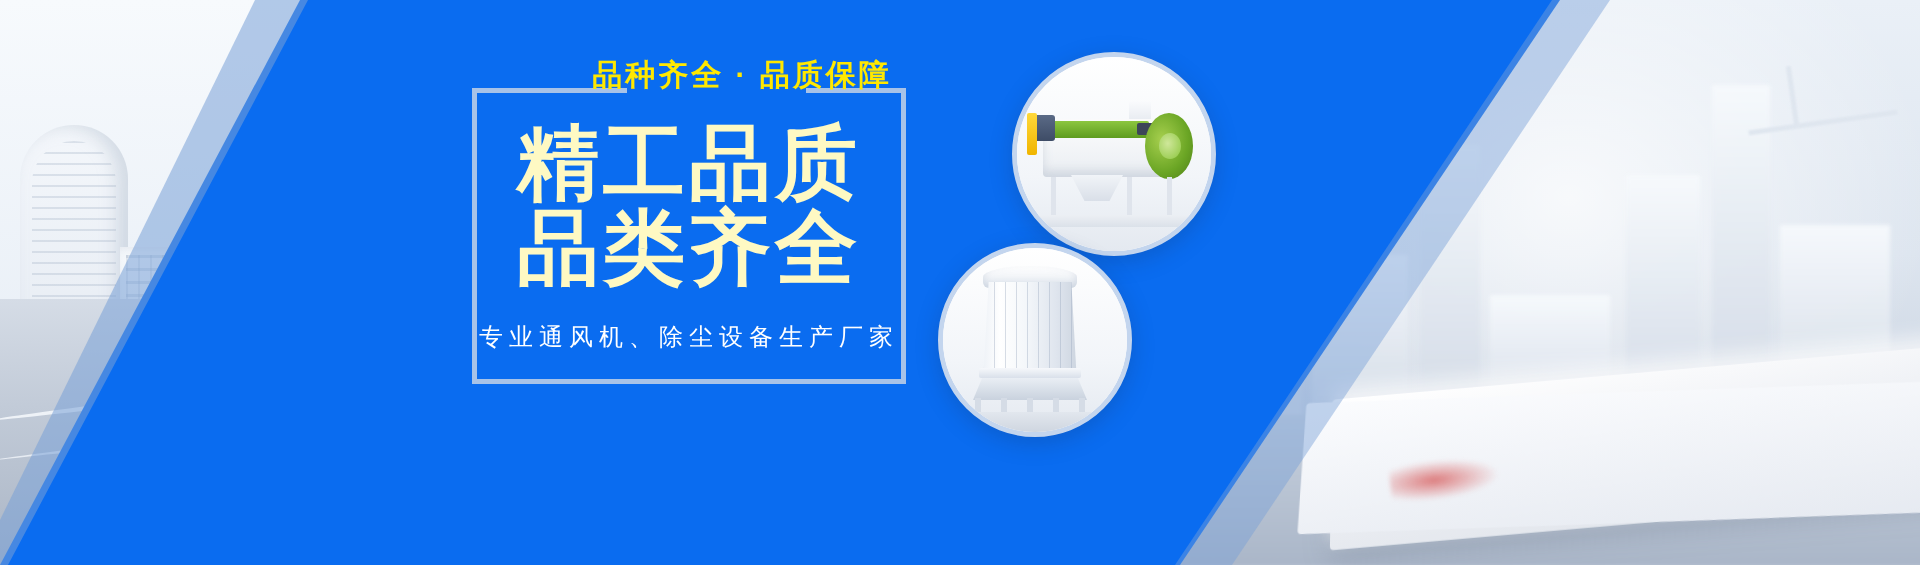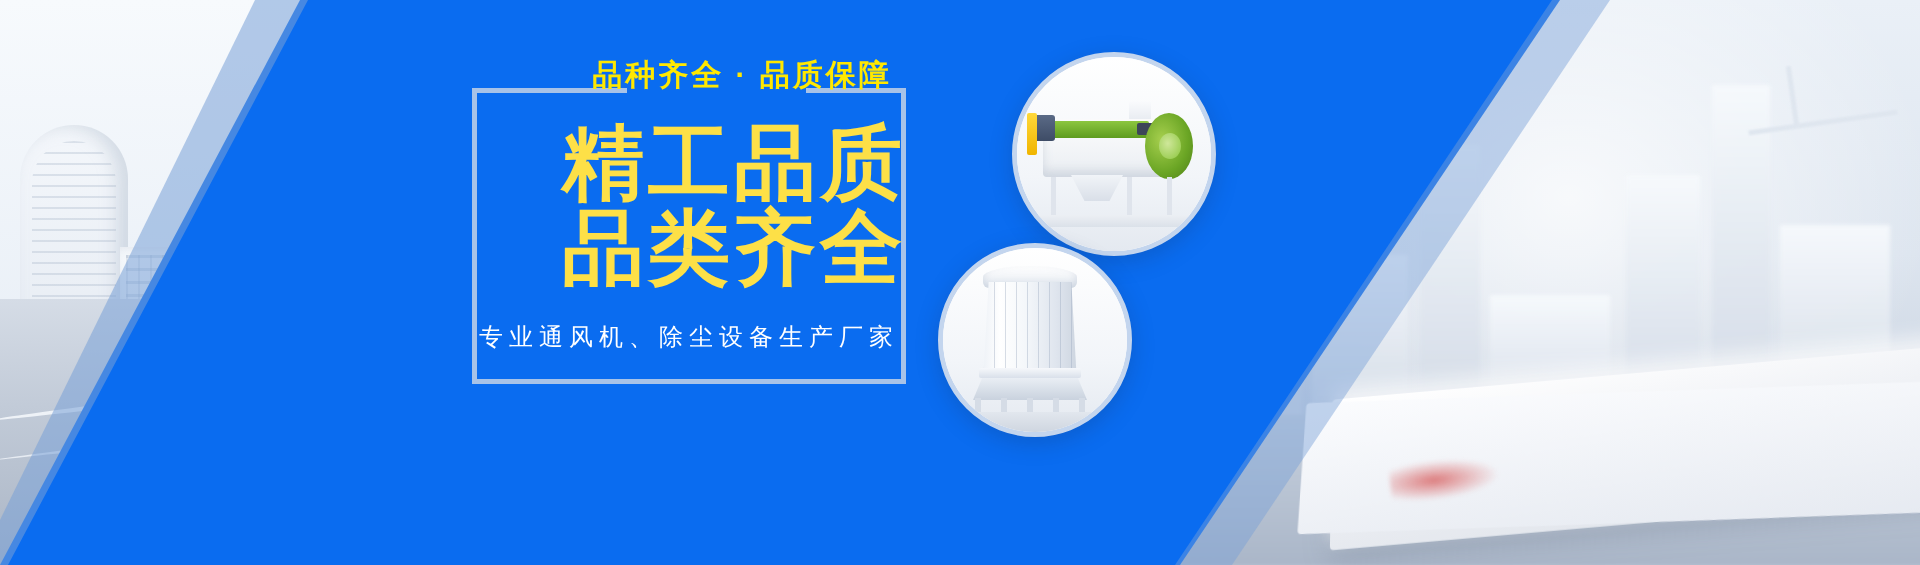--- a/index.html
+++ b/index.html
@@ -212,28 +212,27 @@
     font-weight:700;
     line-height:1;
     margin:0 0 30px 0;
     white-space:nowrap;
     position:relative;
     left:100px;
     width:340px;
     text-align:center;
   }
   .headline {
-    color:#fde047;
+    color:#fef9c3;
     font-size:82px;
     font-weight:700;
     line-height:1.04;
     letter-spacing:4px;
     margin:0;
     white-space:nowrap;
-    text-align:right;
   }
   .headline .line2 { display:block; }
   .subtitle {
     color:#ffffff;
     font-size:24px;
     letter-spacing:6px;
     line-height:1;
     margin:34px 0 0 0;
     white-space:nowrap;
     font-weight:400;

